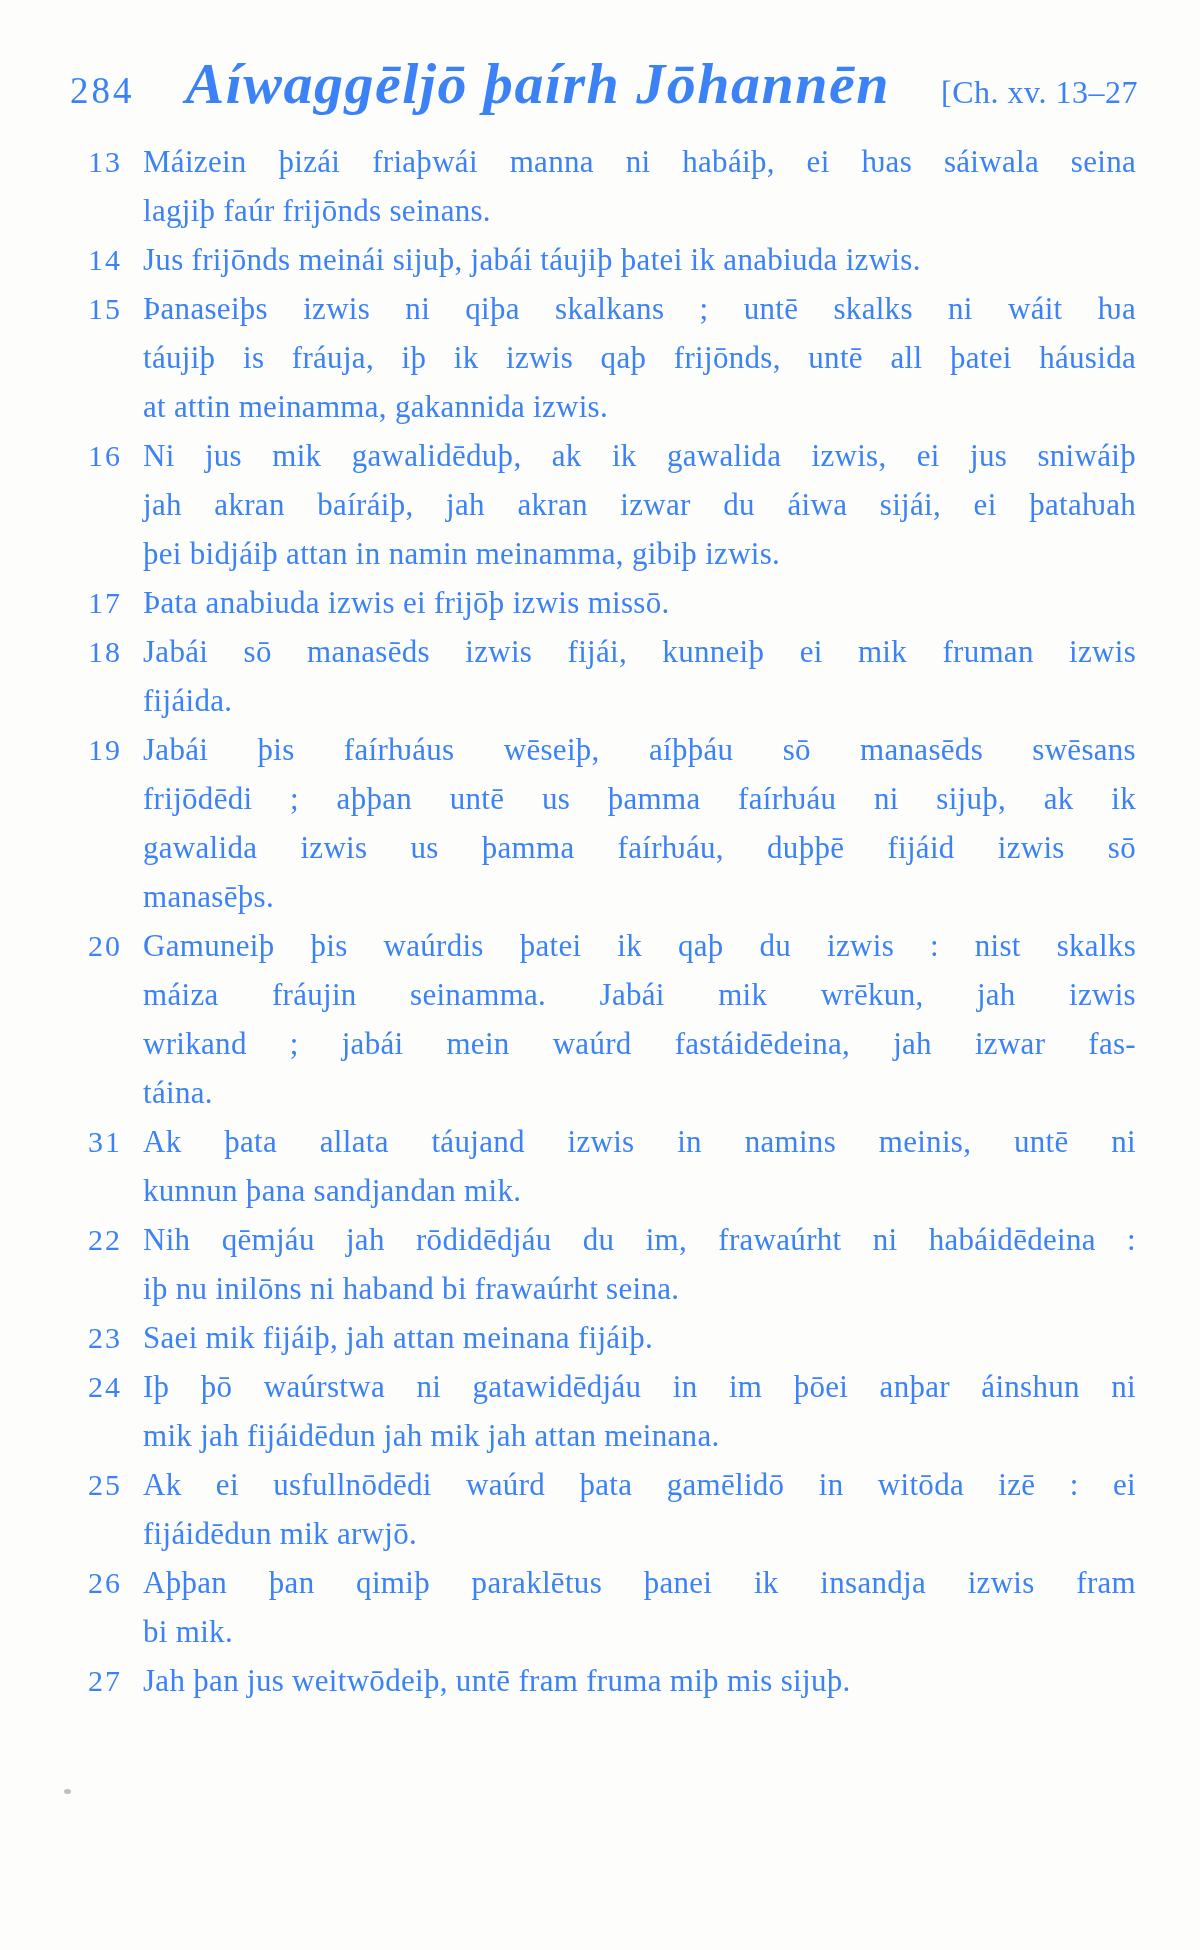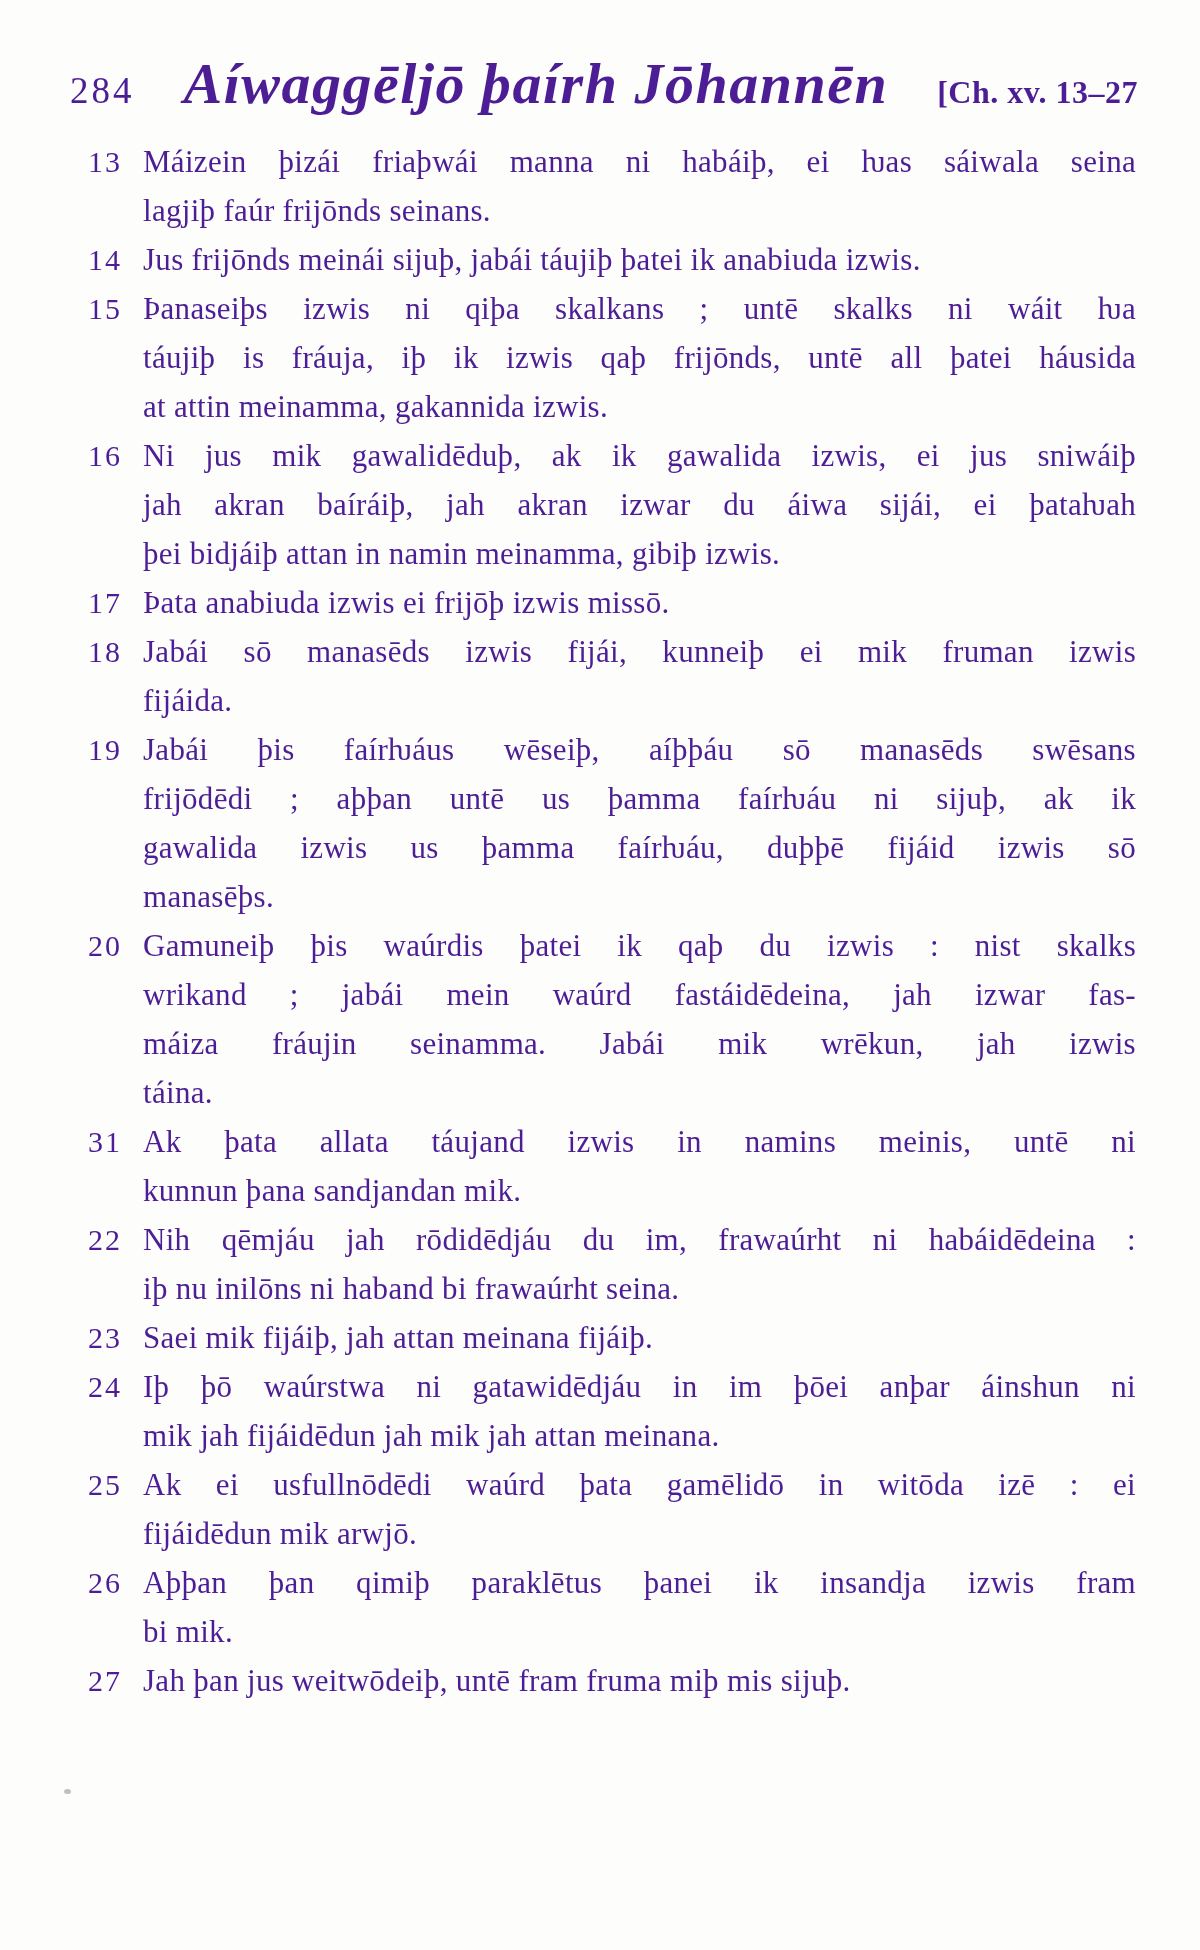--- a/index.html
+++ b/index.html
@@ -7,21 +7,21 @@
     padding: 0;
     width: 1200px;
     height: 1950px;
     background: #fdfdfc;
   }
   .page {
     position: relative;
     width: 1200px;
     height: 1950px;
     overflow: hidden;
-    color: #4c1d95;
+    color: #3b82f6;
     font-family: "Liberation Serif", "DejaVu Serif", serif;
   }
   .header {
     position: absolute;
     top: 50px;
     left: 70px;
     right: 62px;
     display: flex;
     align-items: baseline;
   }
@@ -37,21 +37,20 @@
     font-weight: 700;
     font-size: 58px;
     letter-spacing: 1.5px;
     white-space: nowrap;
   }
   .chref {
     flex: 0 0 auto;
     font-size: 32px;
     letter-spacing: 0.5px;
     white-space: nowrap;
-    font-weight: bold;
   }
   .textblock {
     position: absolute;
     top: 137px;
     left: 88px;
     width: 1048px; 
   }
   .verse {
     display: flex;
     align-items: flex-start;
@@ -149,22 +148,22 @@
           <div class="line">Jabái þis faírƕáus wēseiþ, aíþþáu sō manasēds swēsans</div>
           <div class="line">frijōdēdi ; aþþan untē us þamma faírƕáu ni sijuþ, ak ik</div>
           <div class="line">gawalida izwis us þamma faírƕáu, duþþē fijáid izwis sō</div>
           <div class="line last">manasēþs.</div>
         </div>
       </div>
       <div class="verse">
         <span class="vnum">20</span>
         <div class="vtext">
           <div class="line">Gamuneiþ þis waúrdis þatei ik qaþ du izwis : nist skalks</div>
+          <div class="line">máiza fráujin seinamma.  Jabái mik wrēkun, jah izwis</div>
           <div class="line">wrikand ; jabái mein waúrd fastáidēdeina, jah izwar fas-</div>
-          <div class="line">máiza fráujin seinamma.  Jabái mik wrēkun, jah izwis</div>
           <div class="line last">táina.</div>
         </div>
       </div>
       <div class="verse">
         <span class="vnum">31</span>
         <div class="vtext">
           <div class="line">Ak þata allata táujand izwis in namins meinis, untē ni</div>
           <div class="line last">kunnun þana sandjandan mik.</div>
         </div>
       </div>

